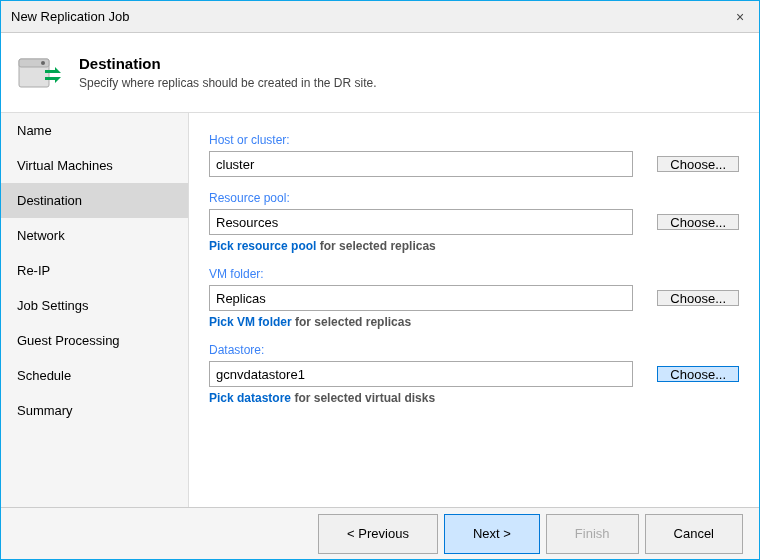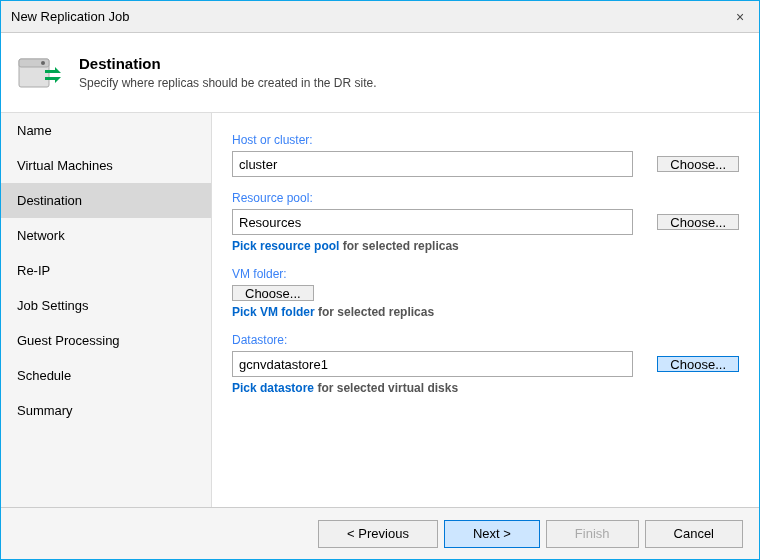--- a/index.html
+++ b/index.html
@@ -73,21 +73,21 @@
     .header-text p {
       font-size: 12px;
       color: #444;
     }
     .content-area {
       display: flex;
       flex: 1;
       overflow: hidden;
     }
     .sidebar {
-      width: 211px;
+      width: 188px;
       background: #f5f5f5;
       border-right: 1px solid #ddd;
       flex-shrink: 0;
     }
     .sidebar-item {
       padding: 10px 16px;
       font-size: 13px;
       color: #000;
       cursor: pointer;
       border-bottom: none;
@@ -154,21 +154,21 @@
       border-top: 1px solid #ccc;
       padding: 10px 16px;
       display: flex;
       justify-content: flex-end;
       align-items: center;
       gap: 6px;
       background: #f5f5f5;
       height: 52px;
     }
     .footer-btn {
-      height: 28px;
+      height: 40px;
       padding: 0 28px;
       border: 1px solid #aaa;
       background: #f0f0f0;
       cursor: pointer;
       font-size: 13px;
       color: #000;
       min-width: 80px;
     }
     .footer-btn.primary {
       background: #cde6ff;
@@ -262,20 +262,21 @@
           <button class="choose-btn">Choose...</button>
         </div>
         <div class="link-row">
           <a href="#">Pick resource pool</a><span> for selected replicas</span>
         </div>
       </div>
 
       <div class="form-group">
         <label class="form-label">VM folder:</label>
         <div class="input-row">
+          <input class="text-input" type="text" value="Replicas" style="">
           <button class="choose-btn">Choose...</button>
         </div>
         <div class="link-row">
           <a href="#">Pick VM folder</a><span> for selected replicas</span>
         </div>
       </div>
 
       <div class="form-group">
         <label class="form-label">Datastore:</label>
         <div class="input-row">

